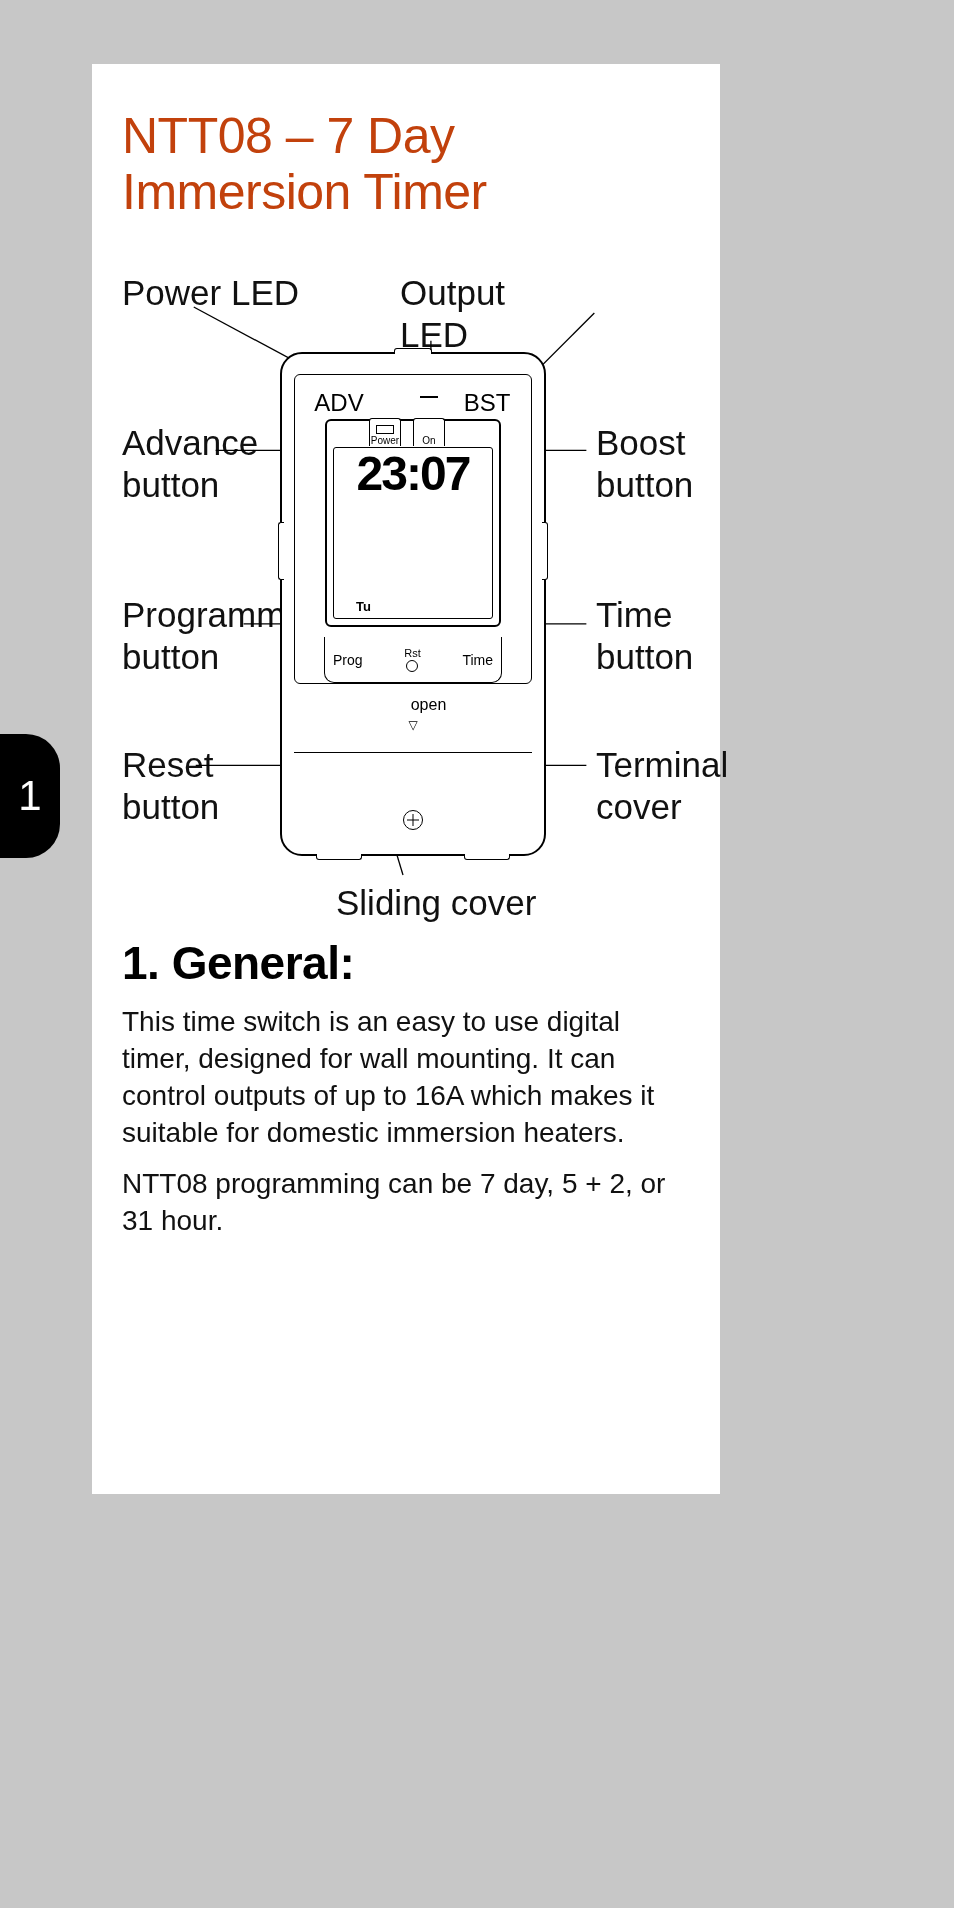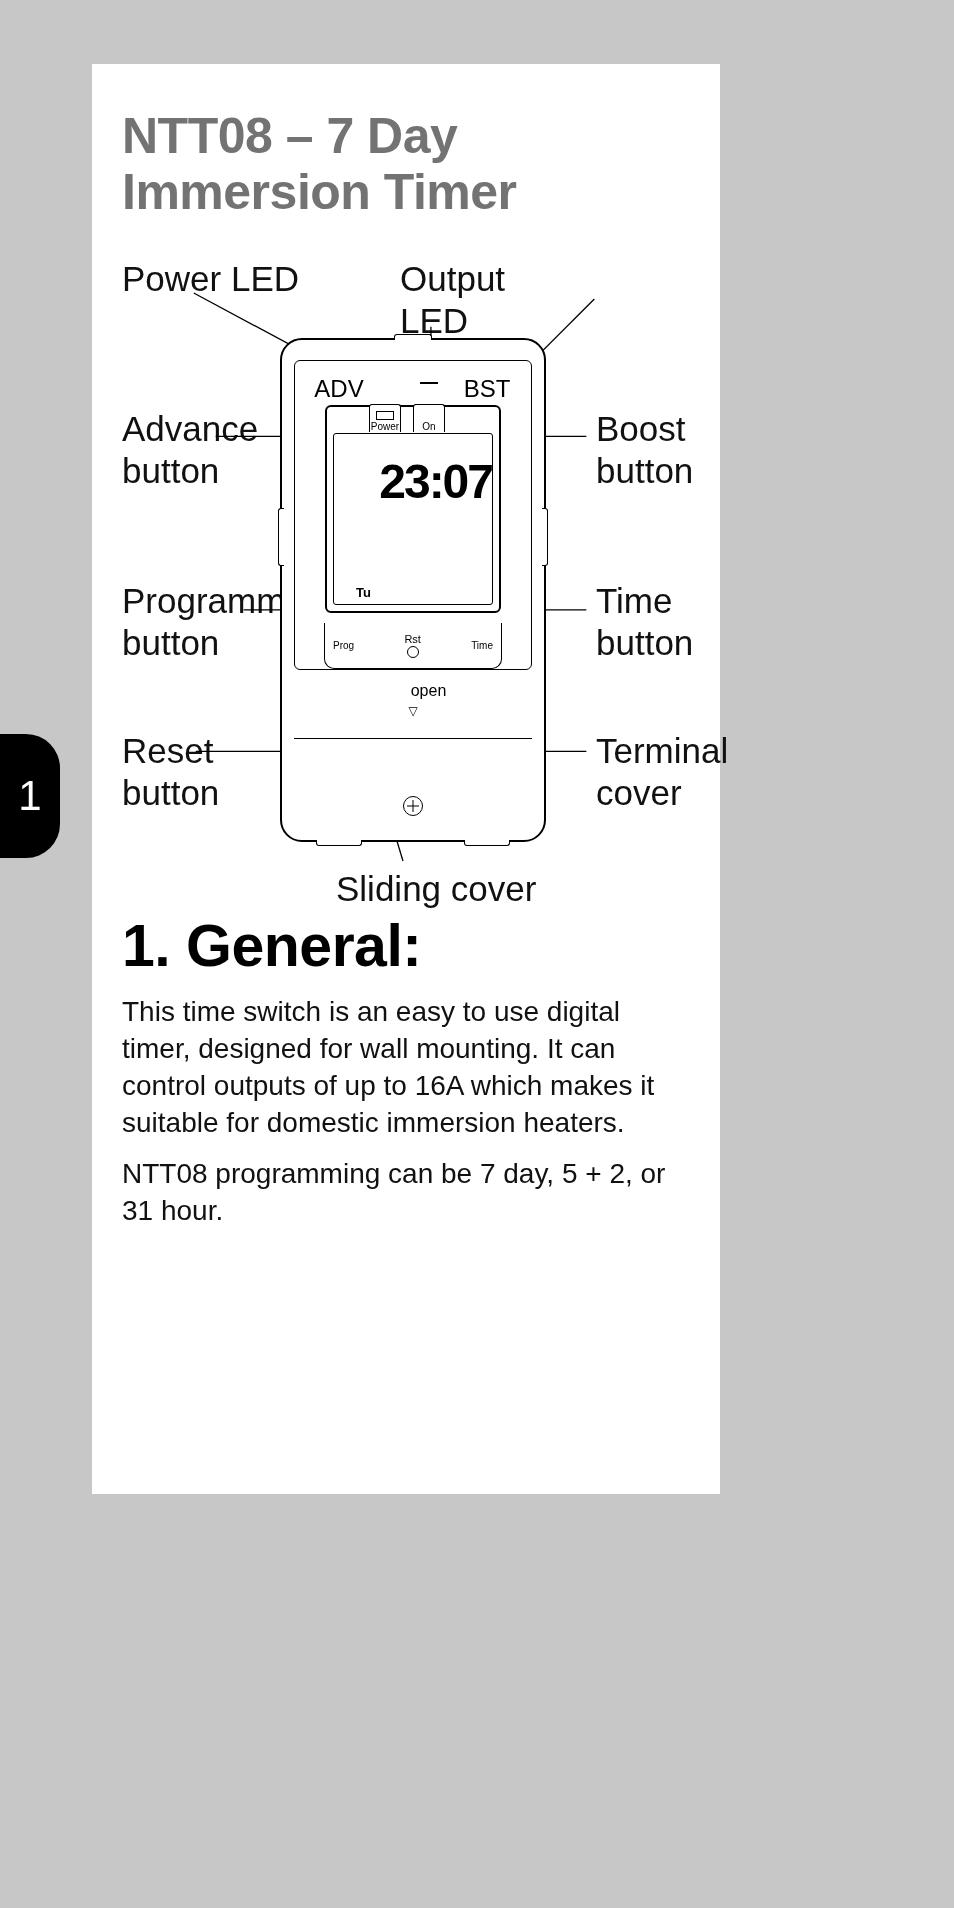--- a/index.html
+++ b/index.html
@@ -15,25 +15,25 @@
     position: absolute;
     left: 92px;
     top: 64px;
     width: 628px;
     height: 1430px;
     background: #fff;
     padding: 44px 30px 40px 30px;
   }
   .title {
     font-size: 50px;
-    font-weight: 700;
+    font-weight: 400;
     line-height: 1.12;
     letter-spacing: -0.5px;
-    color: #737373;
-    margin-bottom: 12px;
+    color: #c2410c;
+    margin-bottom: 26px;
   }
   .diagram-area {
     position: relative;
     width: 100%;
     height: 680px;
   }
   .callout {
     position: absolute;
     font-size: 35px;
     line-height: 1.2;
@@ -90,45 +90,45 @@
     display:flex; flex-direction:column; align-items:center; justify-content:flex-end;
     font-size:10px;
     text-align:center;
   }
   .led-box .dot { width:18px; height:9px; border:1px solid #000; margin-bottom:1px;}
   .led-box.power { left:42px; }
   .led-box.on { left:86px;gap:36px; }
   .screen-inner {
     position:absolute; top:26px; left:6px; right:6px; bottom:6px;
     border:1.5px solid #000; border-radius:3px; background:#fff;
-    display:flex; flex-direction:column; align-items:flex-end;
-    padding-top:22px;
+    display:flex; flex-direction:column; align-items:center;
+    padding-top:0;
   }
   .time-display { font-family: "Arial Black", Arial, sans-serif; font-size:48px; font-weight:900; letter-spacing:-2px; line-height:1; margin-top:2px;}
   .day-row { font-size:13px; font-weight:bold; margin-top:auto; margin-bottom:4px; width:100%; padding-left:22px;}
   .lower-buttons {
     position:absolute; bottom:0; left:50%; transform:translate(-50%, 0);
     width:178px; height:46px;
     border:1.5px solid #000; border-top:none;
     border-bottom-left-radius:10px; border-bottom-right-radius:10px;
     background:#fff; display:flex; align-items:center; justify-content:space-between;
     padding:0 8px;
   }
-  .prog-lbl, .time-lbl { font-size:10px; }
+  .prog-lbl, .time-lbl { font-size:14px; }
   .rst-wrap { display:flex; flex-direction:column; align-items:center; font-size:11px; }
   .rst-wrap .hole { width:12px; height:12px; border:1px solid #000; border-radius:50%; margin-top:1px;}
   .open-label { position:absolute; top:344px; left:0; right:0; text-align:center; font-size:16px;margin-left:31px;}
   .open-arrow { position:absolute; top:366px; left:50%; transform:translateX(-50%); font-size:12px; }
   .h-sep { position:absolute; left:14px; right:14px; top:400px; border-top:1px solid #000;}
   .screw { position:absolute; top:458px; left:50%; transform:translateX(-50%); width:20px; height:20px; border:1.5px solid #000; border-radius:50%;}
   .screw::before, .screw::after { content:""; position:absolute; background:#000;}
   .screw::before { left:3px; right:3px; top:50%; height:1px; transform:translateY(-50%);}
   .screw::after { top:3px; bottom:3px; left:50%; width:1px; transform:translateX(-50%);}
   
-  .section-heading { font-size:59px; font-weight:600; letter-spacing:-0.5px;}
+  .section-heading { font-size:46px; font-weight:600; margin-top:10px; letter-spacing:-0.5px;}
   .body-text { font-size:28px; line-height:1.32; margin-top:14px; color:#111;}
   .page-tab {
     position:absolute; left:0; top:734px;
     width:60px; height:124px;
     background:#000; color:#fff;
     border-top-right-radius:34px; border-bottom-right-radius:34px;
     display:flex; align-items:center; justify-content:center;
     font-size:42px; font-weight:300;
   }
   svg.conn { position:absolute; left:0; top:0; width:100%; height:100%; pointer-events:none; }

